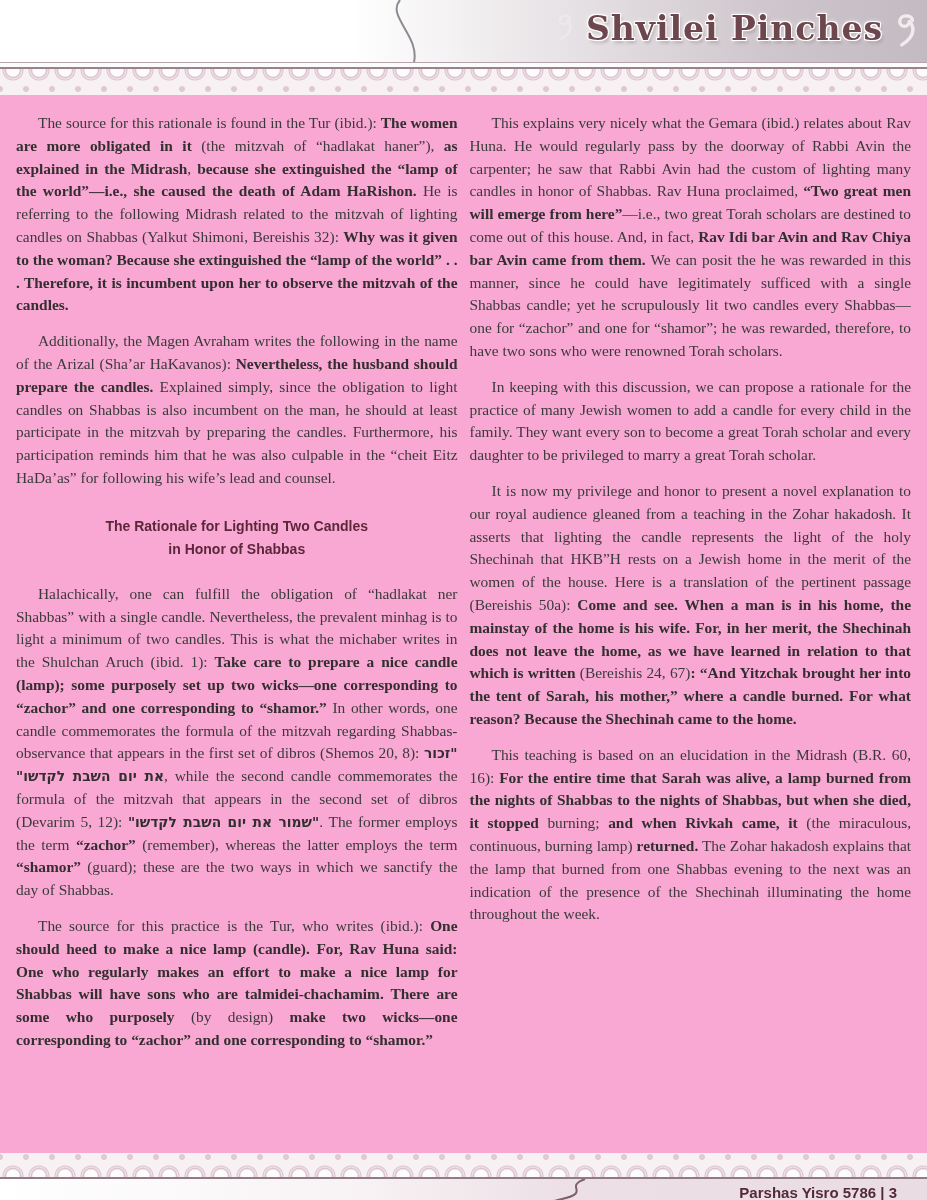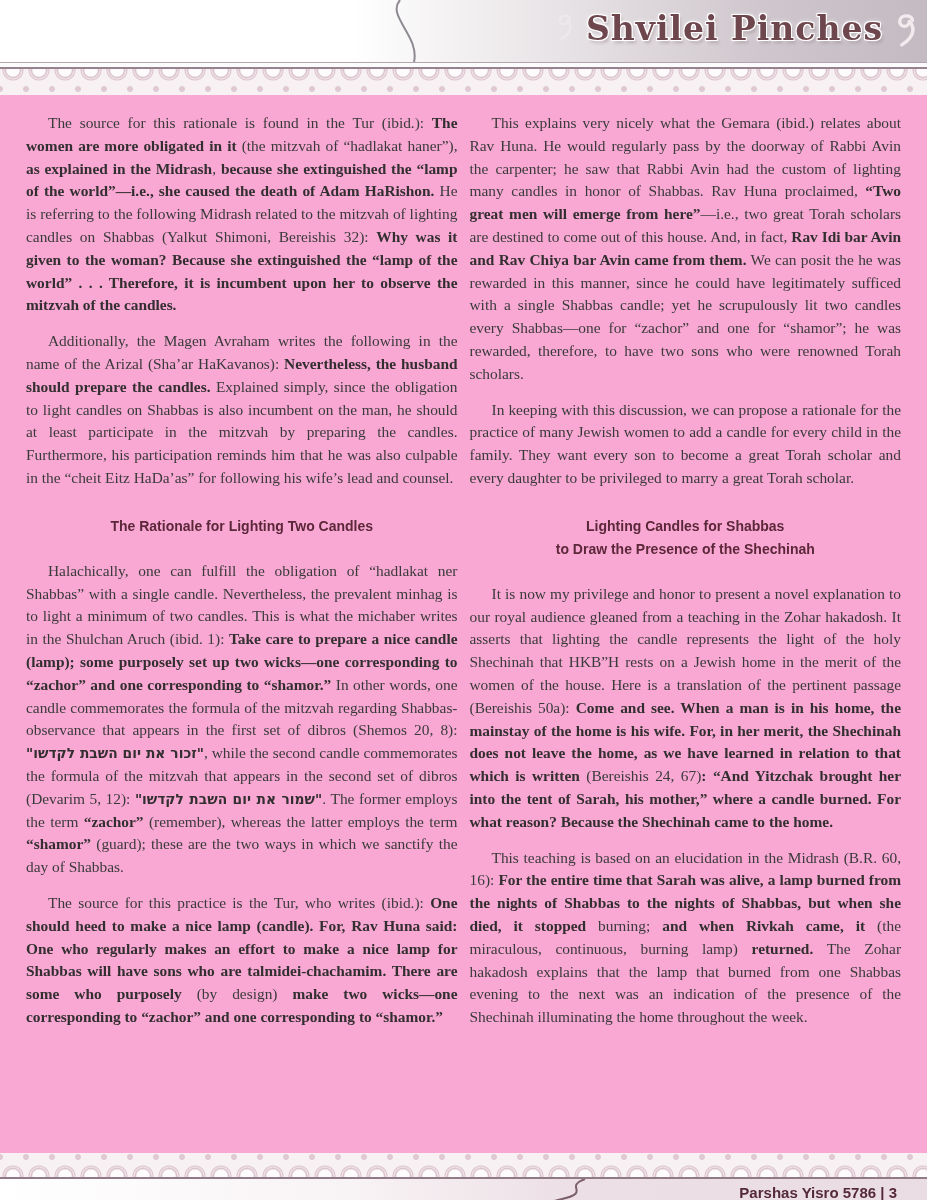--- a/index.html
+++ b/index.html
@@ -24,21 +24,21 @@
   
   .lace{height:26px;background-color:#f8f1f4;background-repeat:repeat-x;
     background-image:
       radial-gradient(circle at 13px 1px,#fdfbfc 6px,#d9c2cc 7.5px,#f2e5ea 9px,#d9c2cc 10px,rgba(0,0,0,0) 11px),
       radial-gradient(circle at 0px 20px,#dfc9d3 2.5px,rgba(0,0,0,0) 3.5px),
       radial-gradient(circle at 26px 20px,#dfc9d3 2.5px,rgba(0,0,0,0) 3.5px);
     background-size:26px 26px;}
   .lace-bottom{transform:scaleY(-1);height:24px;}
 
   
-  .content{display:flex;gap:12px;padding:17px 26px 0;height:1041px;overflow:hidden;
+  .content{display:flex;gap:12px;padding:17px 16px 0;height:1041px;overflow:hidden;
     color:#3a3a3a;}
   .col{flex:1;min-width:0;}
   .para{margin:0 0 13px;font-size:15.4px;line-height:22.8px;text-align:justify;
     text-indent:22px;}
   .para b{color:#332f30;}
   .he{font-family:"DejaVu Sans",sans-serif;font-size:13.8px;font-weight:bold;}
   .sec-head{margin:25px 0 22px;text-align:center;
     font-family:"Liberation Sans",sans-serif;font-weight:bold;font-size:14px;
     line-height:23px;color:#5b2739;}
   .sec-head span{display:block;}
@@ -74,31 +74,28 @@
   </div>
   <div class="hdr-rule"></div>
   <div class="lace"></div>
 
   <div class="content">
     <div class="col">
       <p class="para"><span>The source for this rationale is found in the Tur (ibid.): </span><b>The women are more obligated in it</b><span> (the mitzvah of “hadlakat haner”), </span><b>as explained in the Midrash</b><span>, </span><b>because she extinguished the “lamp of the world”—i.e., she caused the death of Adam HaRishon.</b><span>  He is referring to the following Midrash related to the mitzvah of lighting candles on Shabbas (Yalkut Shimoni, Bereishis 32): </span><b>Why was it given to the woman?  Because she extinguished the “lamp of the world” . . . Therefore, it is incumbent upon her to observe the mitzvah of the candles.</b></p>
       <p class="para"><span>Additionally, the Magen Avraham writes the following in the name of the Arizal (Sha’ar HaKavanos): </span><b>Nevertheless, the husband should prepare the candles.</b><span>  Explained simply, since the obligation to light candles on Shabbas is also incumbent on the man, he should at least participate in the mitzvah by preparing the candles.  Furthermore, his participation reminds him that he was also culpable in the “cheit Eitz HaDa’as” for following his wife’s lead and counsel.</span></p>
       <h2 class="sec-head">
         <span>The Rationale for Lighting Two Candles</span>
+        <span>in Honor of Shabbas</span>
       </h2>
       <p class="para"><span>Halachically, one can fulfill the obligation of “hadlakat ner Shabbas” with a single candle.  Nevertheless, the prevalent minhag is to light a minimum of two candles.  This is what the michaber writes in the Shulchan Aruch (ibid. 1): </span><b>Take care to prepare a nice candle (lamp); some purposely set up two wicks—one corresponding to “zachor” and one corresponding to “shamor.”</b><span>  In other words, one candle commemorates the formula of the mitzvah regarding Shabbas-observance that appears in the first set of dibros (Shemos 20, 8): </span><b class="he" dir="rtl">"זכור את יום השבת לקדשו"</b><span>, while the second candle commemorates the formula of the mitzvah that appears in the second set of dibros (Devarim 5, 12): </span><b class="he" dir="rtl">"שמור את יום השבת לקדשו"</b><span>.  The former employs the term </span><b>“zachor”</b><span> (remember), whereas the latter employs the term </span><b>“shamor”</b><span> (guard); these are the two ways in which we sanctify the day of Shabbas.</span></p>
       <p class="para"><span>The source for this practice is the Tur, who writes (ibid.): </span><b>One should heed to make a nice lamp (candle).  For, Rav Huna said: One who regularly makes an effort to make a nice lamp for Shabbas will have sons who are talmidei-chachamim.  There are some who purposely</b><span> (by design) </span><b>make two wicks—one corresponding to “zachor” and one corresponding to “shamor.”</b></p>
     </div>
     <div class="col">
       <p class="para"><span>This explains very nicely what the Gemara (ibid.) relates about Rav Huna.  He would regularly pass by the doorway of Rabbi Avin the carpenter; he saw that Rabbi Avin had the custom of lighting many candles in honor of Shabbas.  Rav Huna proclaimed, </span><b>“Two great men will emerge from here”</b><span>—i.e., two great Torah scholars are destined to come out of this house.  And, in fact, </span><b>Rav Idi bar Avin and Rav Chiya bar Avin came from them.</b><span>  We can posit the he was rewarded in this manner, since he could have legitimately sufficed with a single Shabbas candle; yet he scrupulously lit two candles every Shabbas—one for “zachor” and one for “shamor”; he was rewarded, therefore, to have two sons who were renowned Torah scholars.</span></p>
       <p class="para"><span>In keeping with this discussion, we can propose a rationale for the practice of many Jewish women to add a candle for every child in the family.  They want every son to become a great Torah scholar and every daughter to be privileged to marry a great Torah scholar.</span></p>
-      <h2 class="sec-head">
-        <span>Lighting Candles for Shabbas</span>
-        <span>to Draw the Presence of the Shechinah</span>
-      </h2>
       <p class="para"><span>It is now my privilege and honor to present a novel explanation to our royal audience gleaned from a teaching in the Zohar hakadosh.  It asserts that lighting the candle represents the light of the holy Shechinah that HKB”H rests on a Jewish home in the merit of the women of the house.  Here is a translation of the pertinent passage (Bereishis 50a): </span><b>Come and see.  When a man is in his home, the mainstay of the home is his wife.  For, in her merit, the Shechinah does not leave the home, as we have learned in relation to that which is written</b><span> (Bereishis 24, 67)</span><b>: “And Yitzchak brought her into the tent of Sarah, his mother,” where a candle burned.  For what reason?  Because the Shechinah came to the home.</b></p>
       <p class="para"><span>This teaching is based on an elucidation in the Midrash (B.R. 60, 16): </span><b>For the entire time that Sarah was alive, a lamp burned from the nights of Shabbas to the nights of Shabbas, but when she died, it stopped</b><span> burning; </span><b>and when Rivkah came, it</b><span> (the miraculous, continuous, burning lamp) </span><b>returned.</b><span>  The Zohar hakadosh explains that the lamp that burned from one Shabbas evening to the next was an indication of the presence of the Shechinah illuminating the home throughout the week.</span></p>
     </div>
   </div>
 
   <div class="lace lace-bottom"></div>
   <div class="footer-rule"></div>
   <div class="footer-body">
     <svg class="ftr-curve" width="927" height="37" viewBox="0 0 927 37">
       <path d="M585 0 C 563 8, 592 13, 562 20 C 538 25, 550 31, 542 37" fill="none" stroke="#7c5f6b" stroke-width="2"></path>

